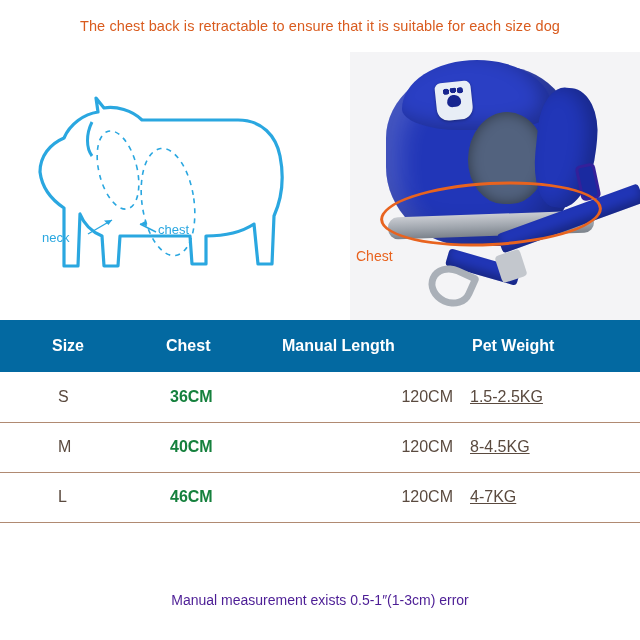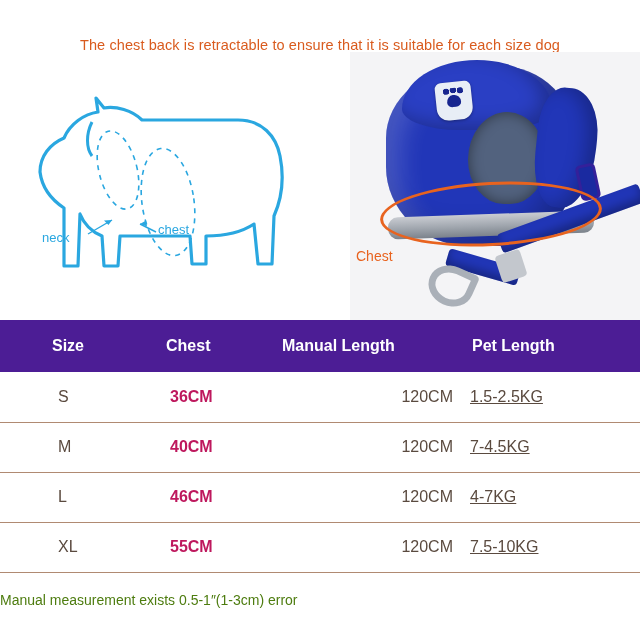--- a/index.html
+++ b/index.html
@@ -18,21 +18,20 @@
     position: absolute;
     top: 0; left: 0; right: 0;
     height: 52px;
     display: flex;
     align-items: center;
     justify-content: center;
     color: #d95b1e;
     font-size: 14.5px;
     letter-spacing: .1px;
     white-space: nowrap;
-    margin-top: 19px;
   }
 
   
   .band {
     position: absolute;
     top: 52px; left: 0;
     width: 640px;
     height: 268px;
   }
 
@@ -191,52 +190,53 @@
     position: absolute;
     left: 0; top: 320px;
     width: 640px;
   }
   table {
     width: 640px;
     border-collapse: collapse;
     table-layout: fixed;
   }
   thead th {
-    background: #4c1d95;
+    background: #0369a1;
     color: #ffffff;
     font-size: 16px;
     font-weight: bold;
     height: 52px;
     text-align: left;
     padding-left: 18px;
   }
   thead th.c1 { padding-left: 52px; }
   thead th.c2 { padding-left: 42px; }
   tbody td {
     height: 50px;
     font-size: 16px;
     color: #5a4a3f;
     border-bottom: 1px solid #b08a72;
     padding-left: 18px;
     background: #ffffff;
   }
   tbody td.c0 { padding-left: 58px; }
-  tbody td.c1 { padding-left: 46px; font-weight: bold; color: #be185d; }
+  tbody td.c1 { padding-left: 46px; font-weight: bold; color: #15803d; }
   tbody td.c2 { padding-left: 26px; text-align: right; }
   tbody td.c3 { padding-left: 16px; text-decoration: underline; }
   col.w0 { width: 124px; }
   col.w1 { width: 140px; }
   col.w2 { width: 190px; }
   col.w3 { width: 186px; }
 
   .footnote {
     position: absolute;
     left: 0; right: 0;
     top: 592px;
-    color: #4d7c0f;
+    text-align: center;
+    color: #4c1d95;
     font-size: 14px;
   }
 </style>
 </head>
 <body>
 
 <div class="headline">The chest back is retractable to ensure that it is suitable for each size dog</div>
 
 <div class="band">
 
@@ -289,45 +289,39 @@
       <col class="w0">
         <col class="w1">
         <col class="w2">
         <col class="w3">
     </colgroup>
     <thead>
       <tr>
         <th class="c1">Size</th>
         <th class="c2">Chest</th>
         <th>Manual Length</th>
-        <th>Pet Length</th>
+        <th>Pet Weight</th>
       </tr>
     </thead>
     <tbody>
       <tr>
         <td class="c0">S</td>
         <td class="c1">36CM</td>
         <td class="c2">120CM</td>
         <td class="c3">1.5-2.5KG</td>
       </tr>
       <tr>
         <td class="c0">M</td>
         <td class="c1">40CM</td>
         <td class="c2">120CM</td>
-        <td class="c3">7-4.5KG</td>
+        <td class="c3">8-4.5KG</td>
       </tr>
       <tr>
         <td class="c0">L</td>
         <td class="c1">46CM</td>
         <td class="c2">120CM</td>
         <td class="c3">4-7KG</td>
       </tr>
-      <tr>
-        <td class="c0">XL</td>
-        <td class="c1">55CM</td>
-        <td class="c2">120CM</td>
-        <td class="c3">7.5-10KG</td>
-      </tr>
     </tbody>
   </table>
 </div>
 
 <div class="footnote">Manual measurement exists 0.5-1″(1-3cm) error</div>
 
 </body></html>

